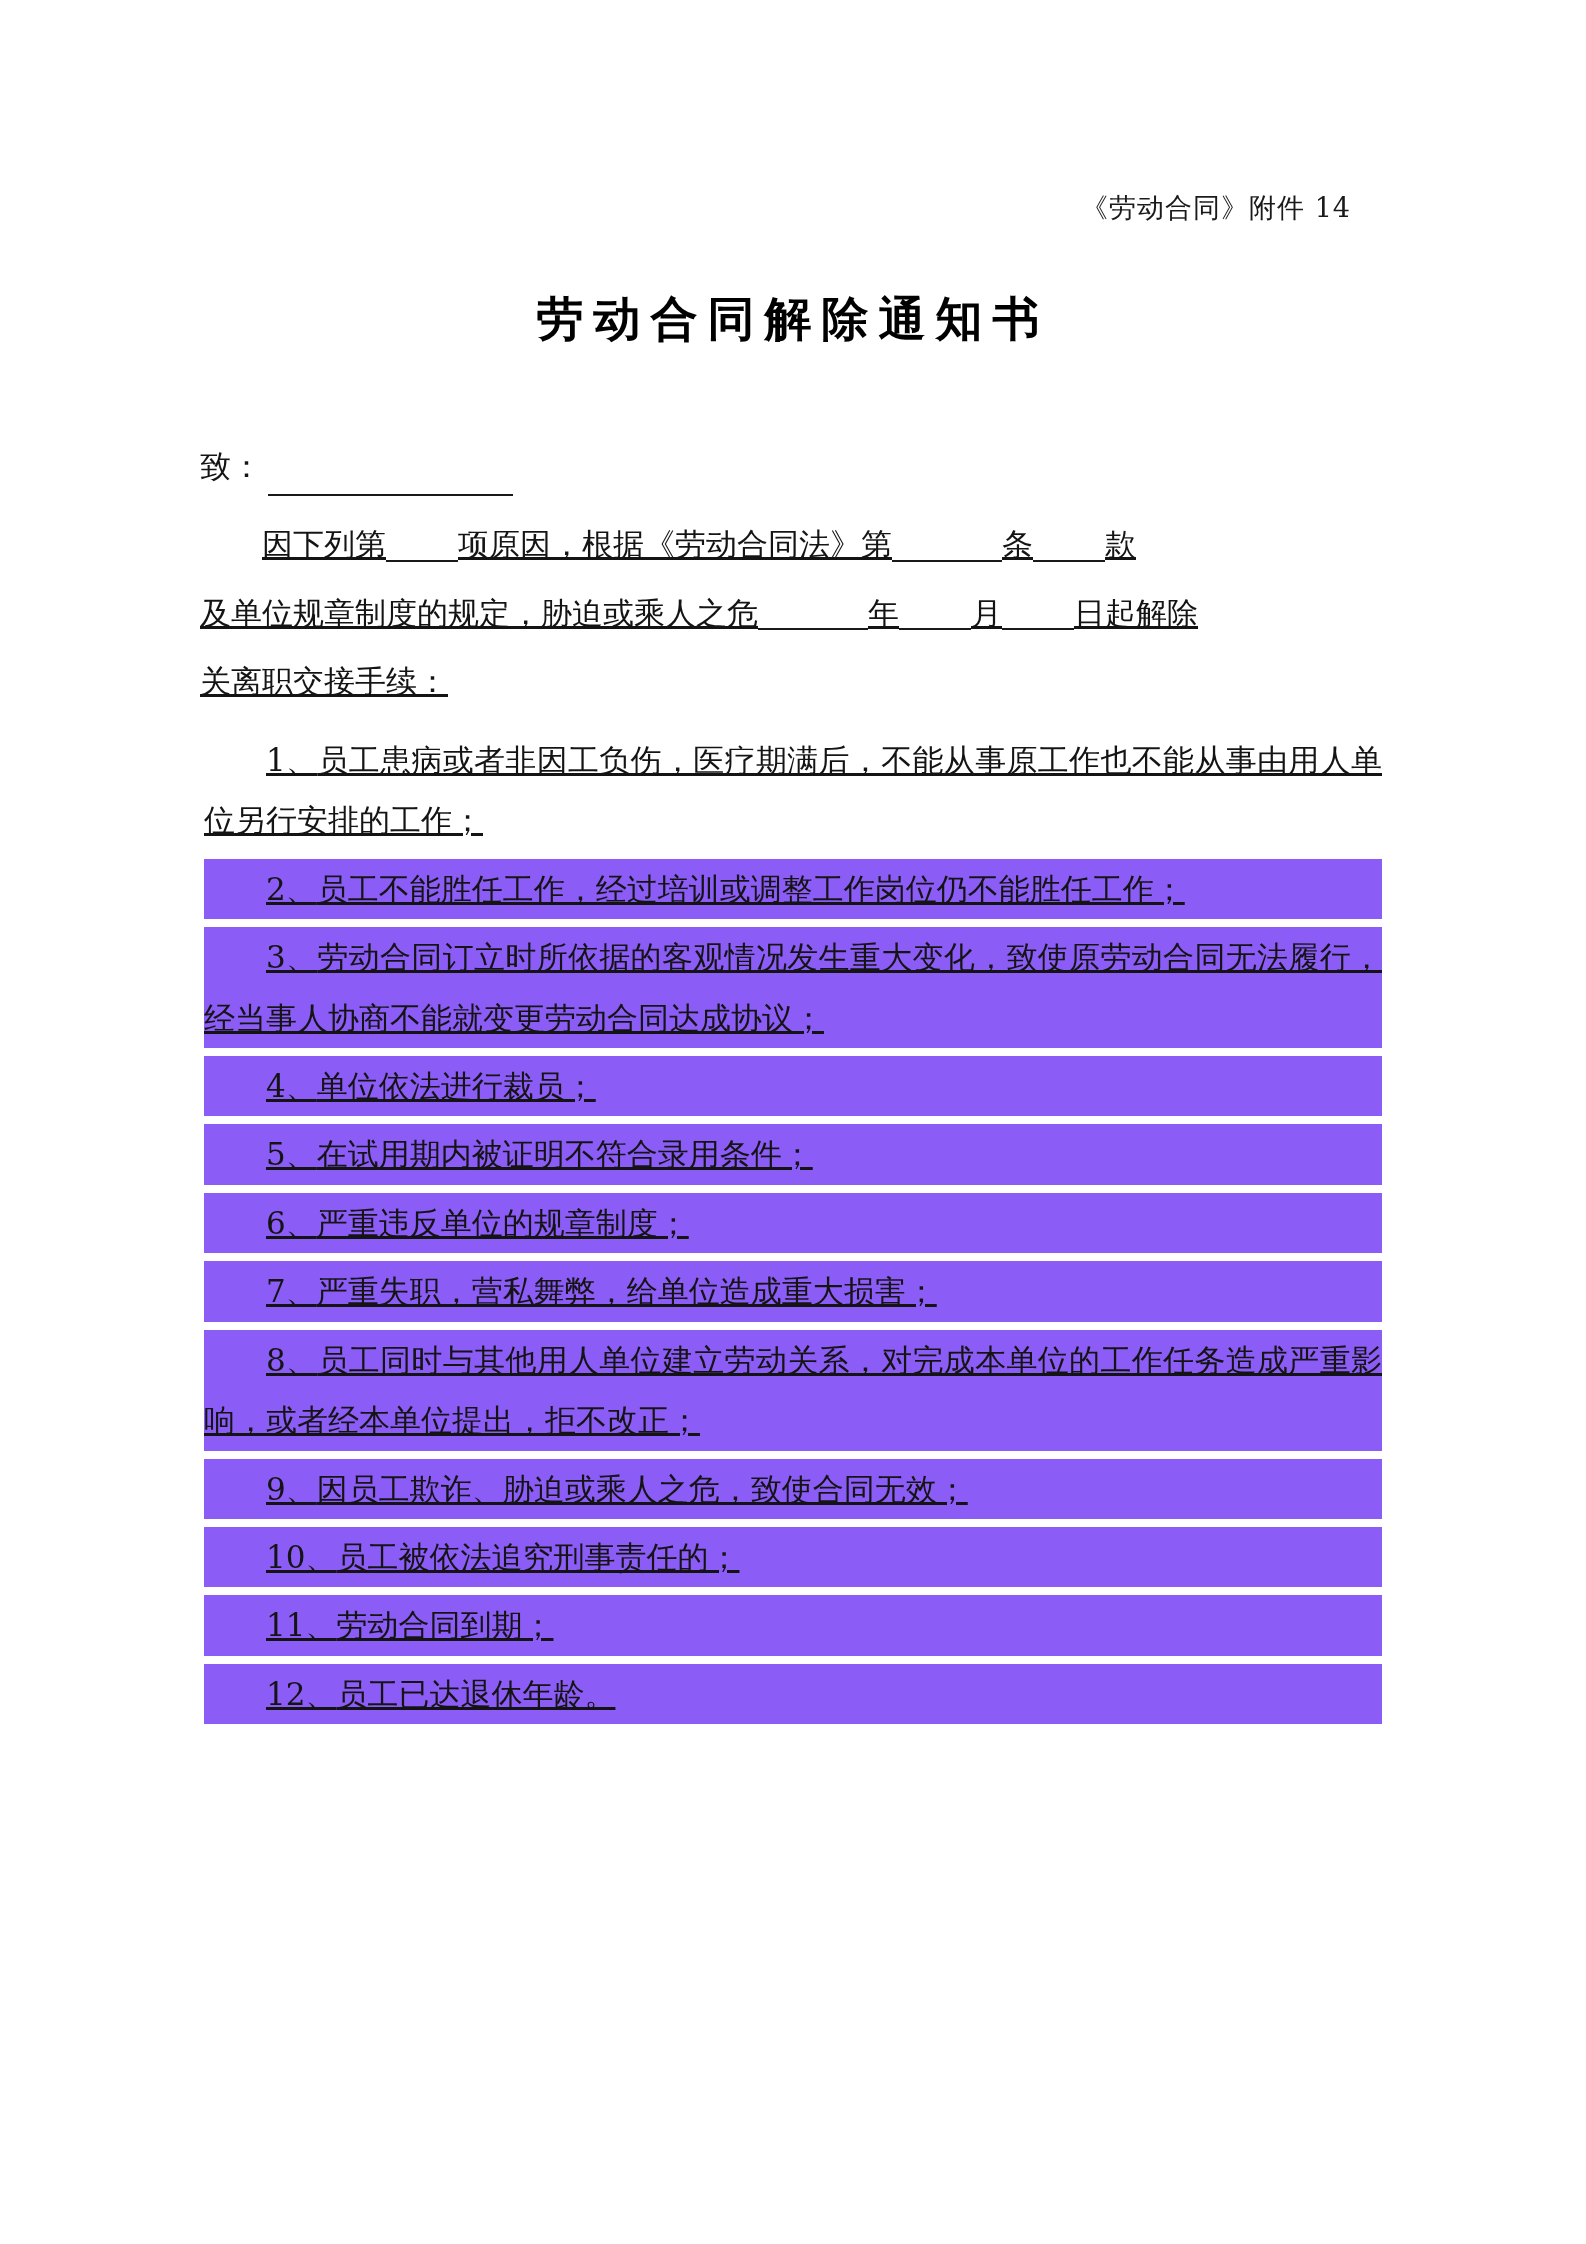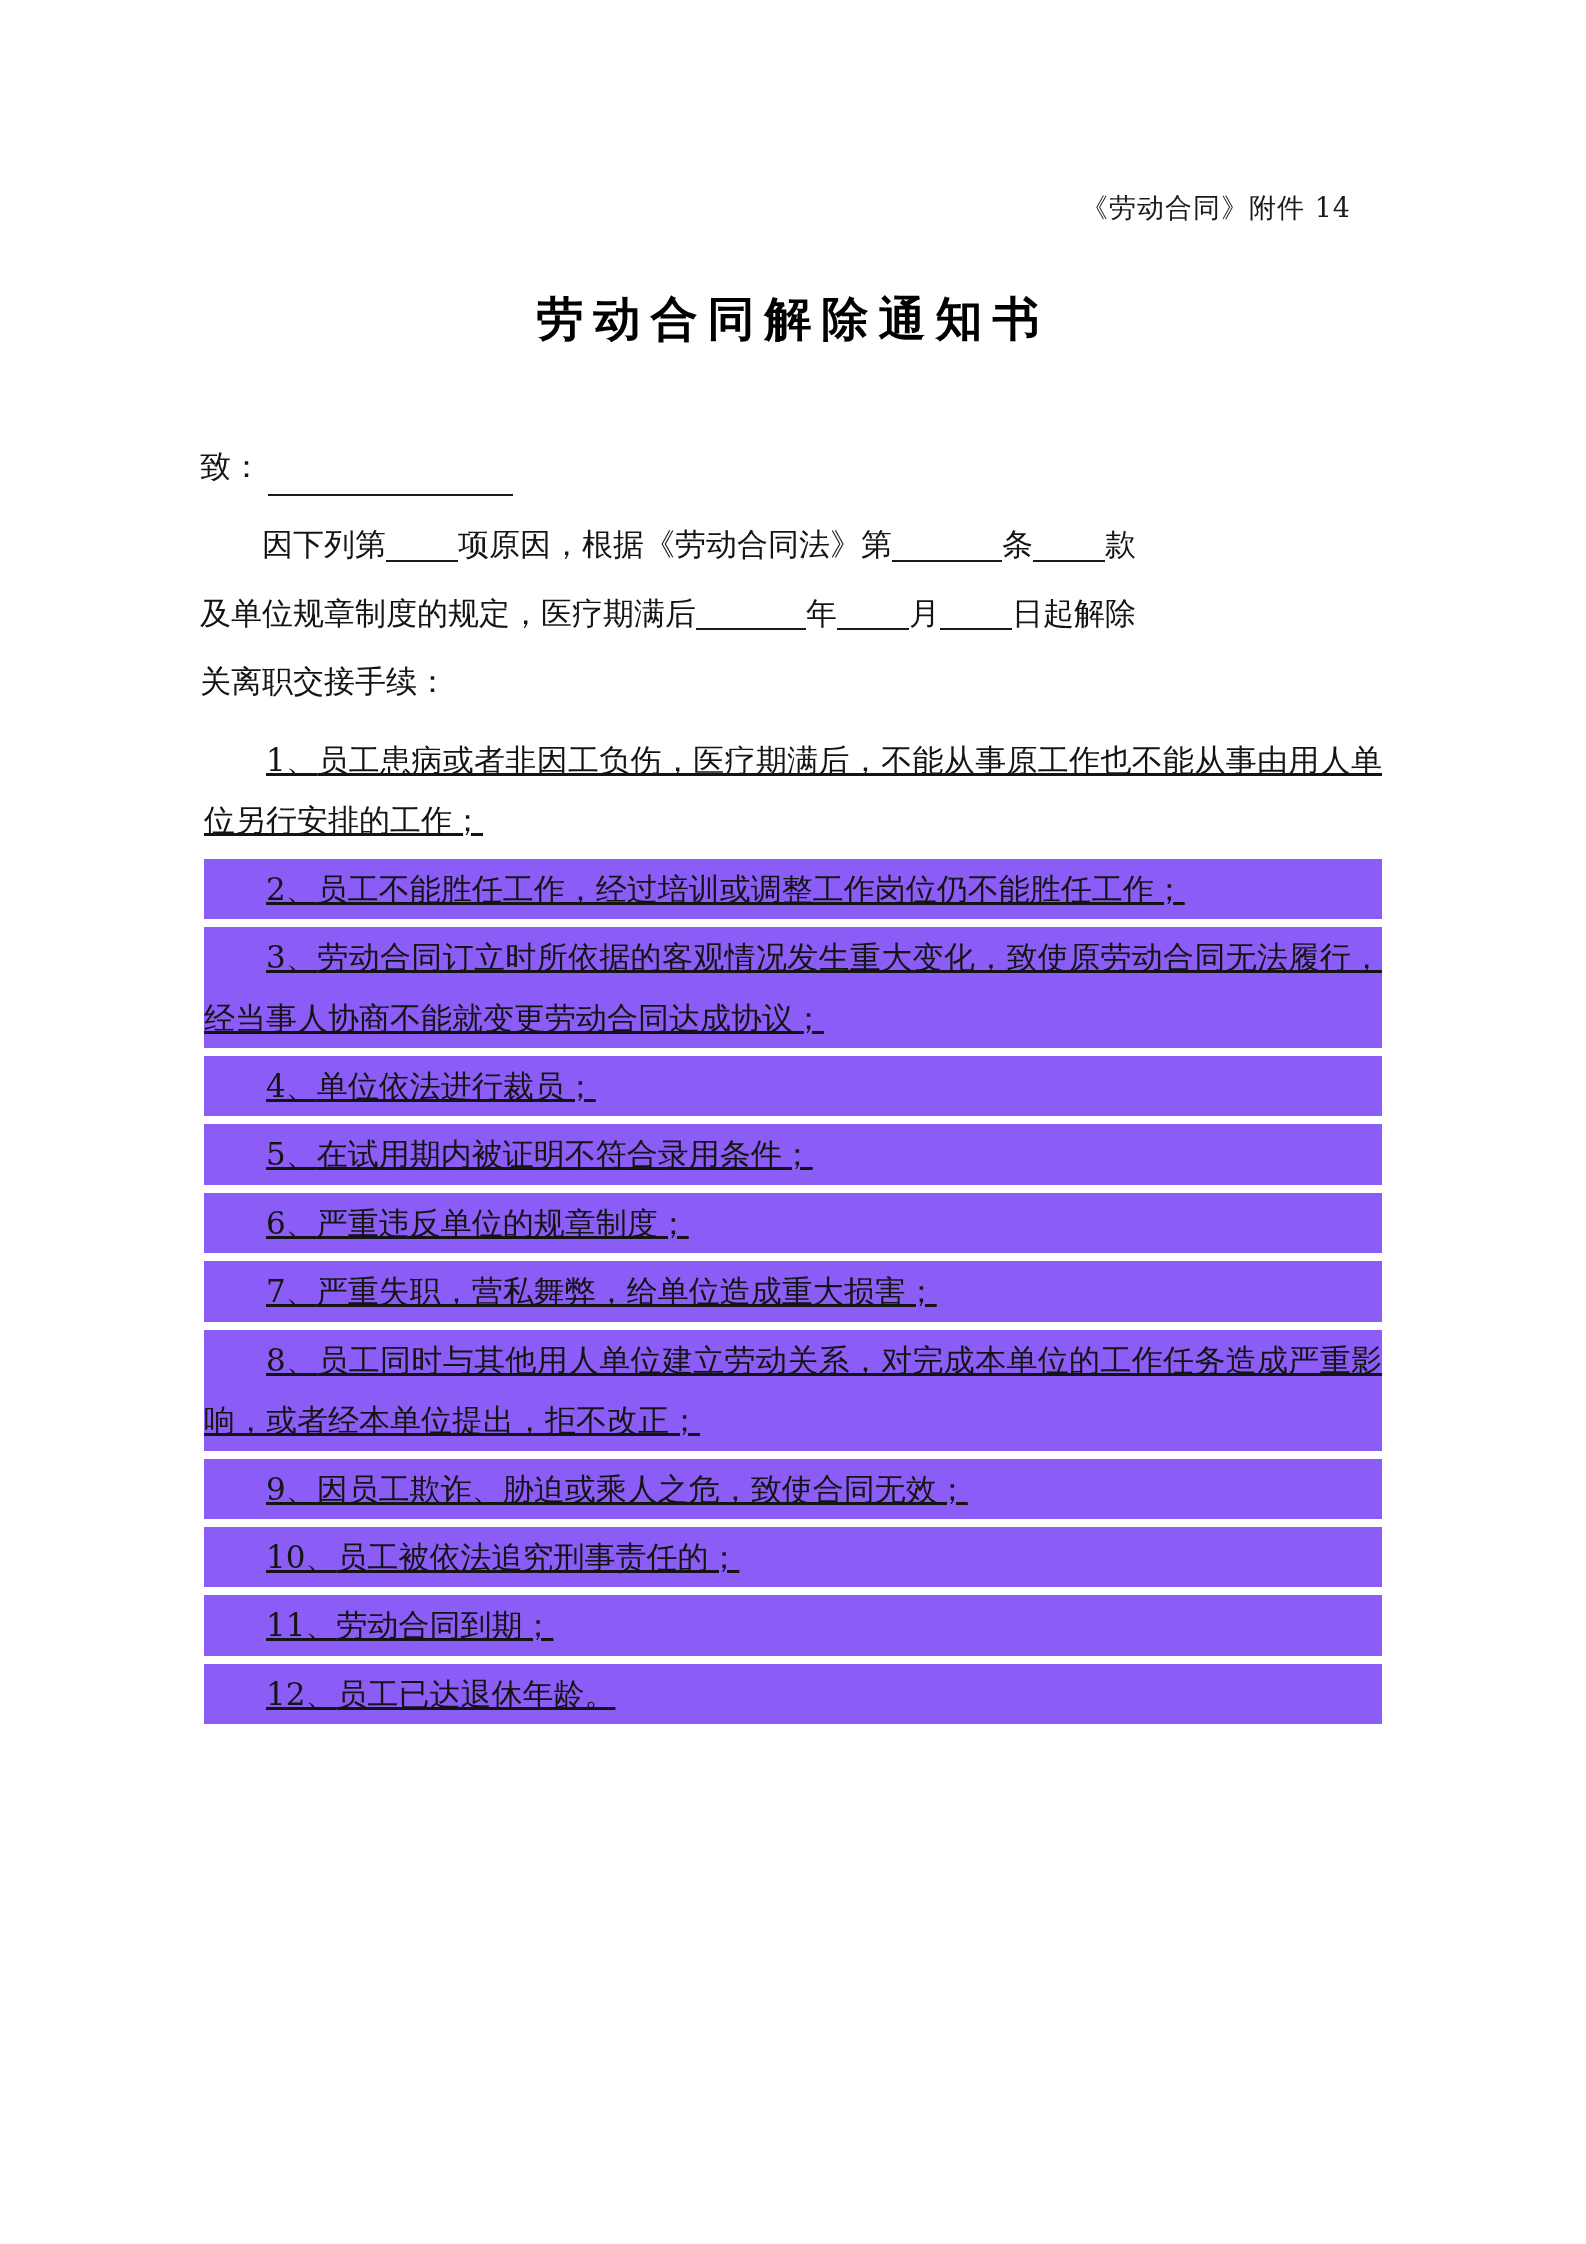--- a/index.html
+++ b/index.html
@@ -39,20 +39,21 @@
   .body-block {
     margin-top: 85px;
     font-size: 31px;
     line-height: 1.95;
     color: #141414;
   }
   .para {
     margin: 0 0 8px 0;
     text-align: justify;
     text-justify: inter-ideograph;
+    text-decoration: underline;
   }
   .para.indent {
     text-indent: 62px;
   }
   .to-line {
     margin: 0 0 18px 0;
     display: flex;
     align-items: flex-end;
   }
   .to-label {
@@ -107,21 +108,21 @@
     <div class="to-line">
       <span class="to-label">致：</span>
       <span class="blank blank-to"></span>
     </div>
 
     <p class="para indent">
       <span>因下列第</span><span class="u blank-sm"></span><span>项原因，根据《劳动合同法》第</span><span class="u blank-md"></span><span>条</span><span class="u blank-sm"></span><span>款</span>
     </p>
 
     <p class="para">
-      <span>及单位规章制度的规定，医疗期满后</span><span class="u blank-md"></span><span>年</span><span class="u blank-sm"></span><span>月</span><span class="u blank-sm"></span><span>日起解除</span>
+      <span>及单位规章制度的规定，胁迫或乘人之危</span><span class="u blank-md"></span><span>年</span><span class="u blank-sm"></span><span>月</span><span class="u blank-sm"></span><span>日起解除</span>
     </p>
 
 
     <p class="para">关离职交接手续：</p>
 
     <div class="spacer-sm"></div>
 
     <ul class="list">
       <li><span>1、</span><span>员工患病或者非因工负伤，医疗期满后，不能从事原工作也不能从事由用人单位另行安排的工作；</span></li>
       <li class="hl"><span>2、</span><span>员工不能胜任工作，经过培训或调整工作岗位仍不能胜任工作；</span></li>

